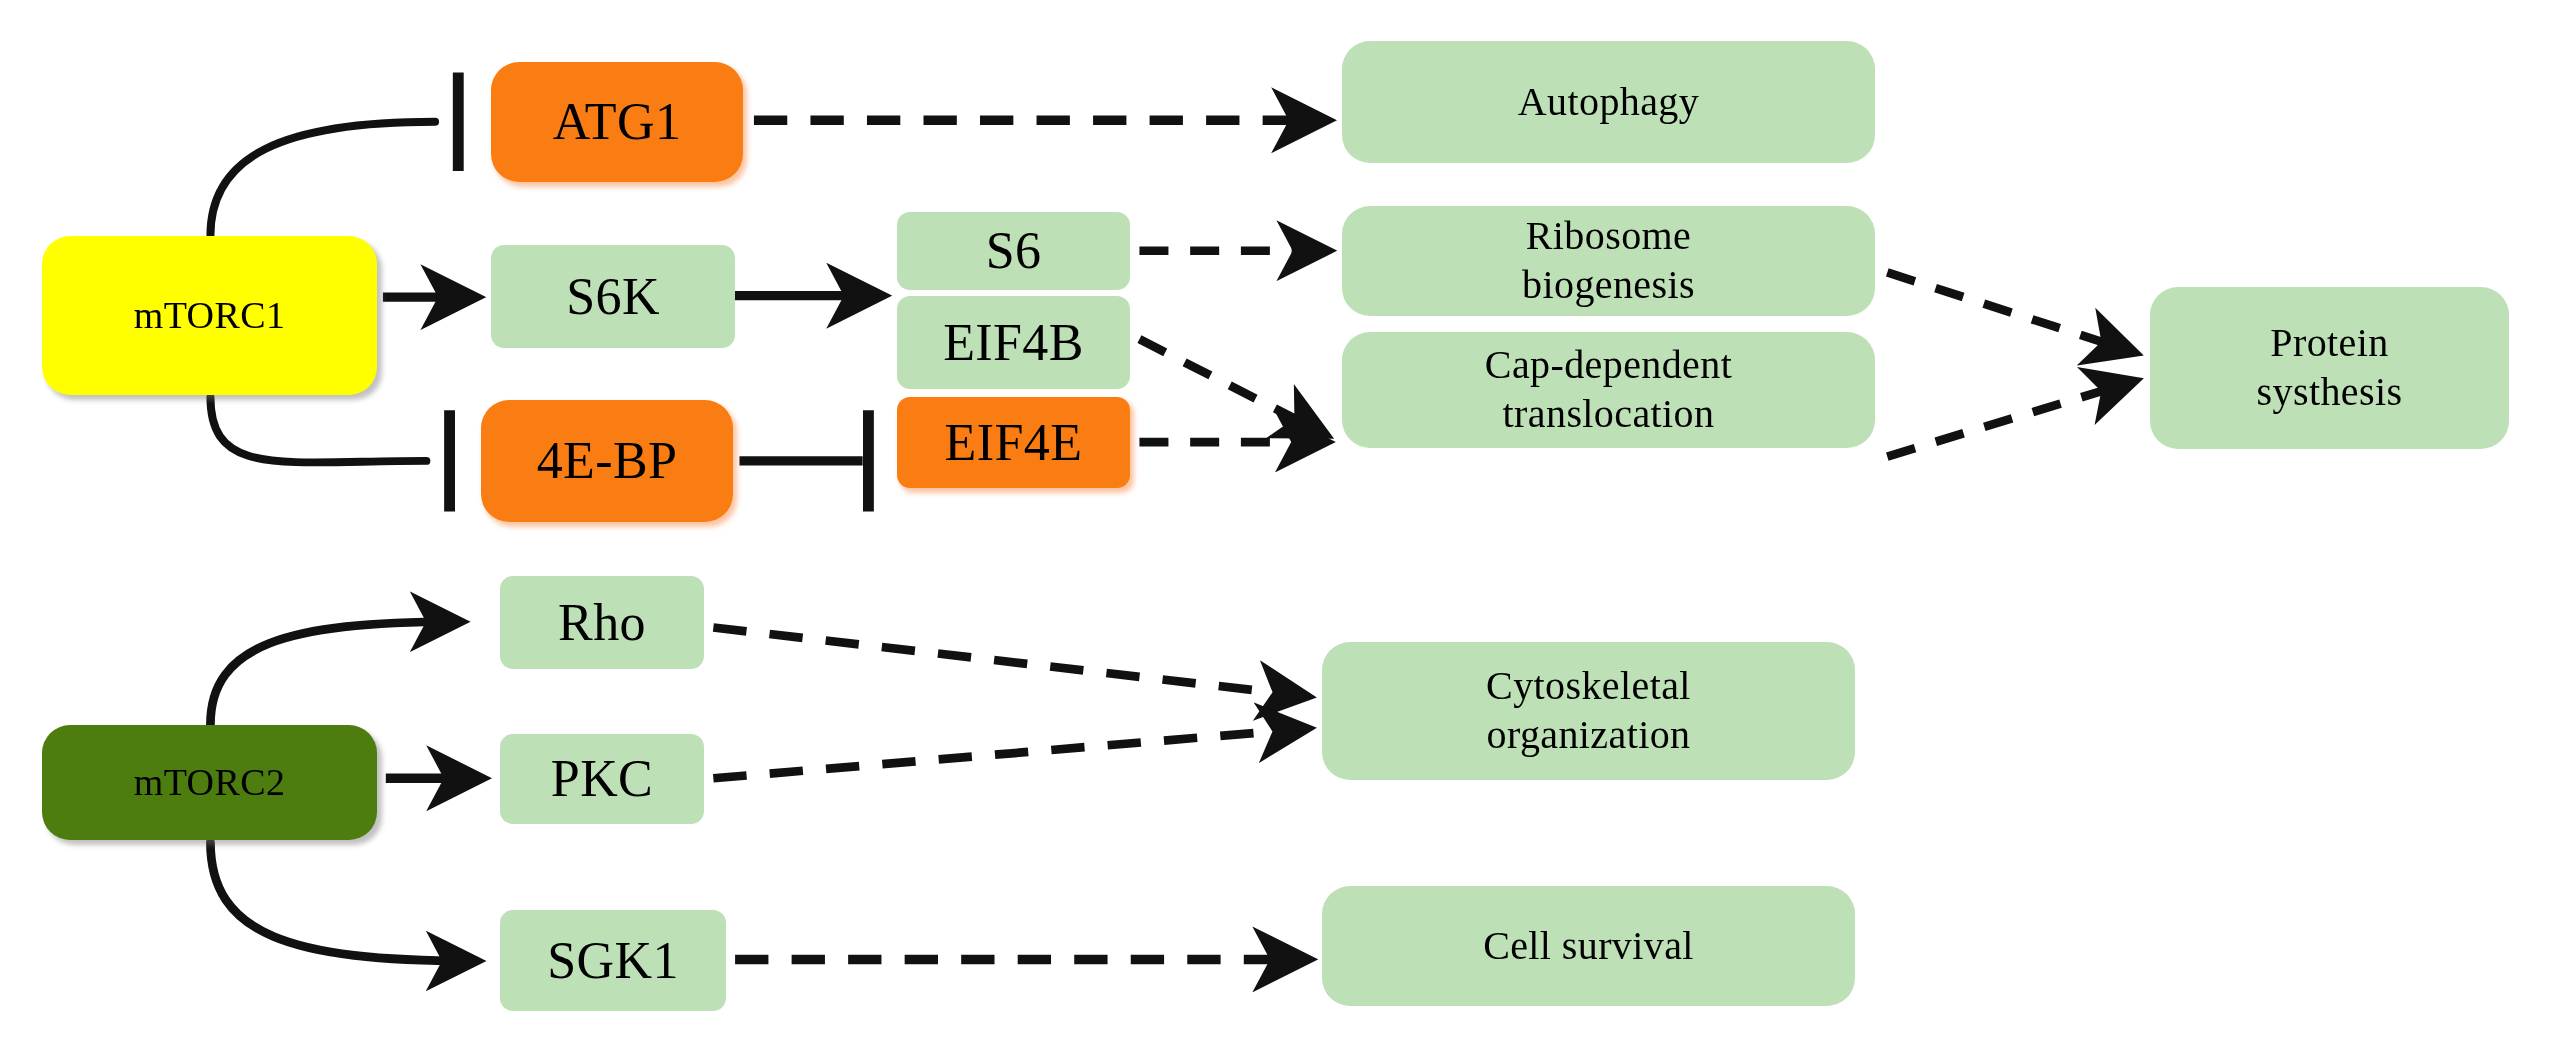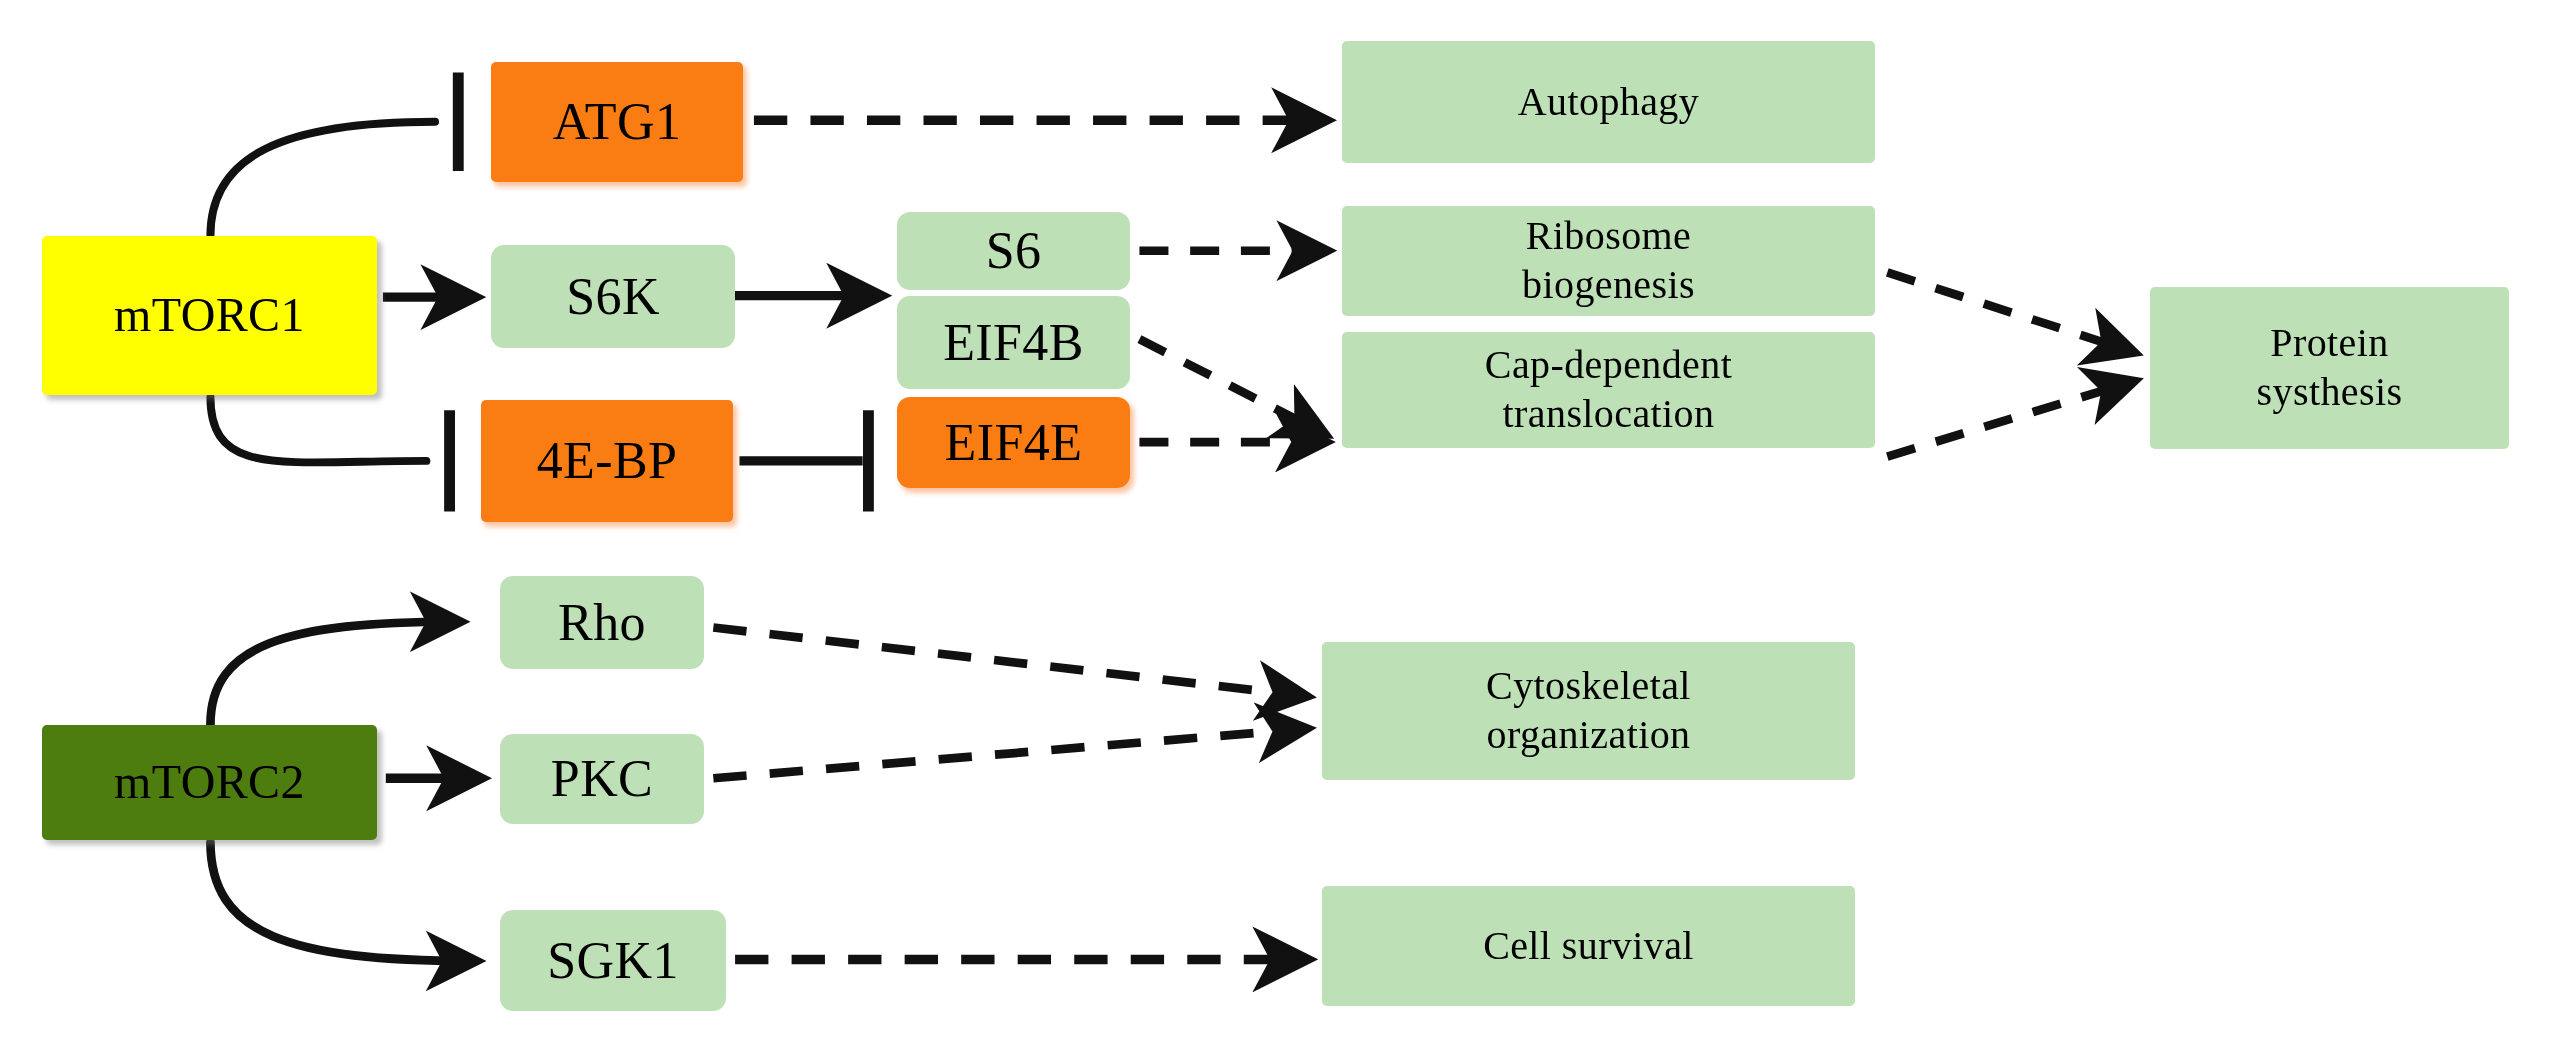--- a/index.html
+++ b/index.html
@@ -26,31 +26,31 @@
     height: 1058px;
     pointer-events: none;
   }
   .node {
     position: absolute;
     box-sizing: border-box;
     display: flex;
     align-items: center;
     justify-content: center;
     text-align: center;
-    border-radius: 5px;
+    border-radius: 28px;
     color: #000000;
     line-height: 1.22;
     letter-spacing: 0.4px;
     white-space: pre-line;
     z-index: 3;
   }
   .node.complex {
     background: #FFFF00;
     box-shadow: 4.3px 5px 5px rgba(120,120,120,0.45);
-    font-size: 48px;
+    font-size: 38px;
     text-align: right;
   }
   .node.effector-green {
     background: #BEE0B6;
     font-size: 52px;
   }
   .node.effector-orange {
     background: #FA7D14;
     box-shadow: 3.6px 4.3px 5.8px rgba(250,150,90,0.55);
     font-size: 52px;

